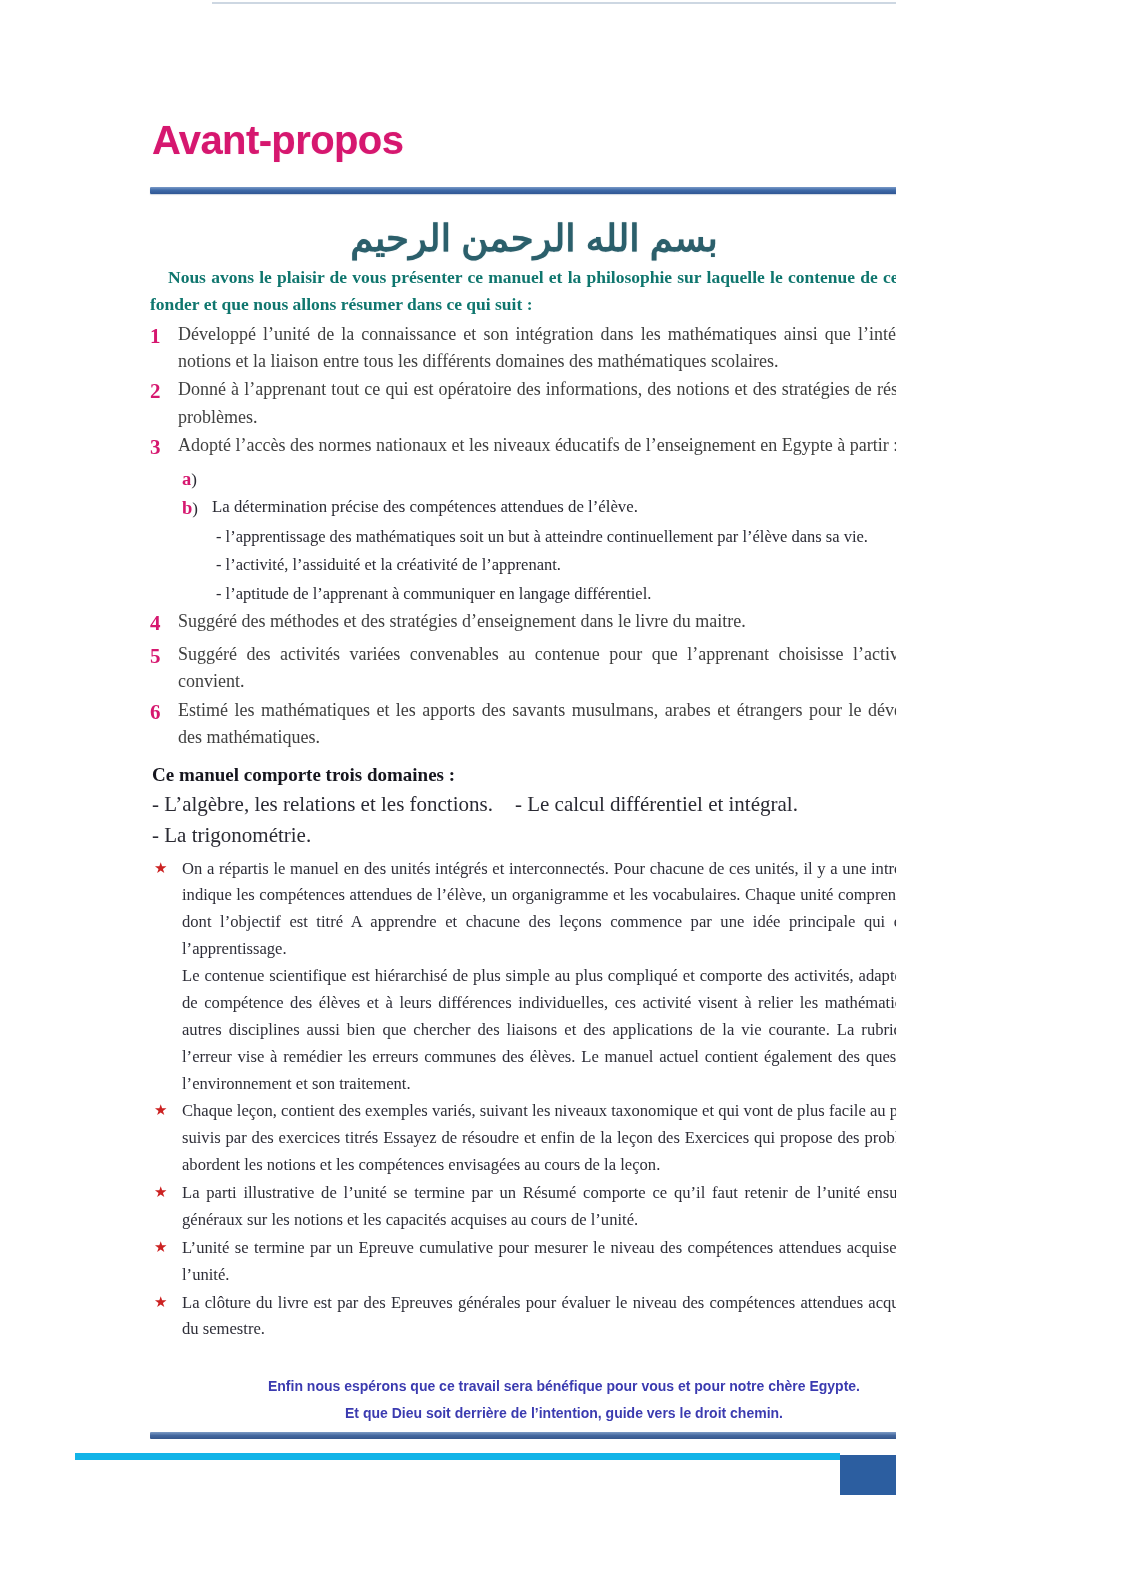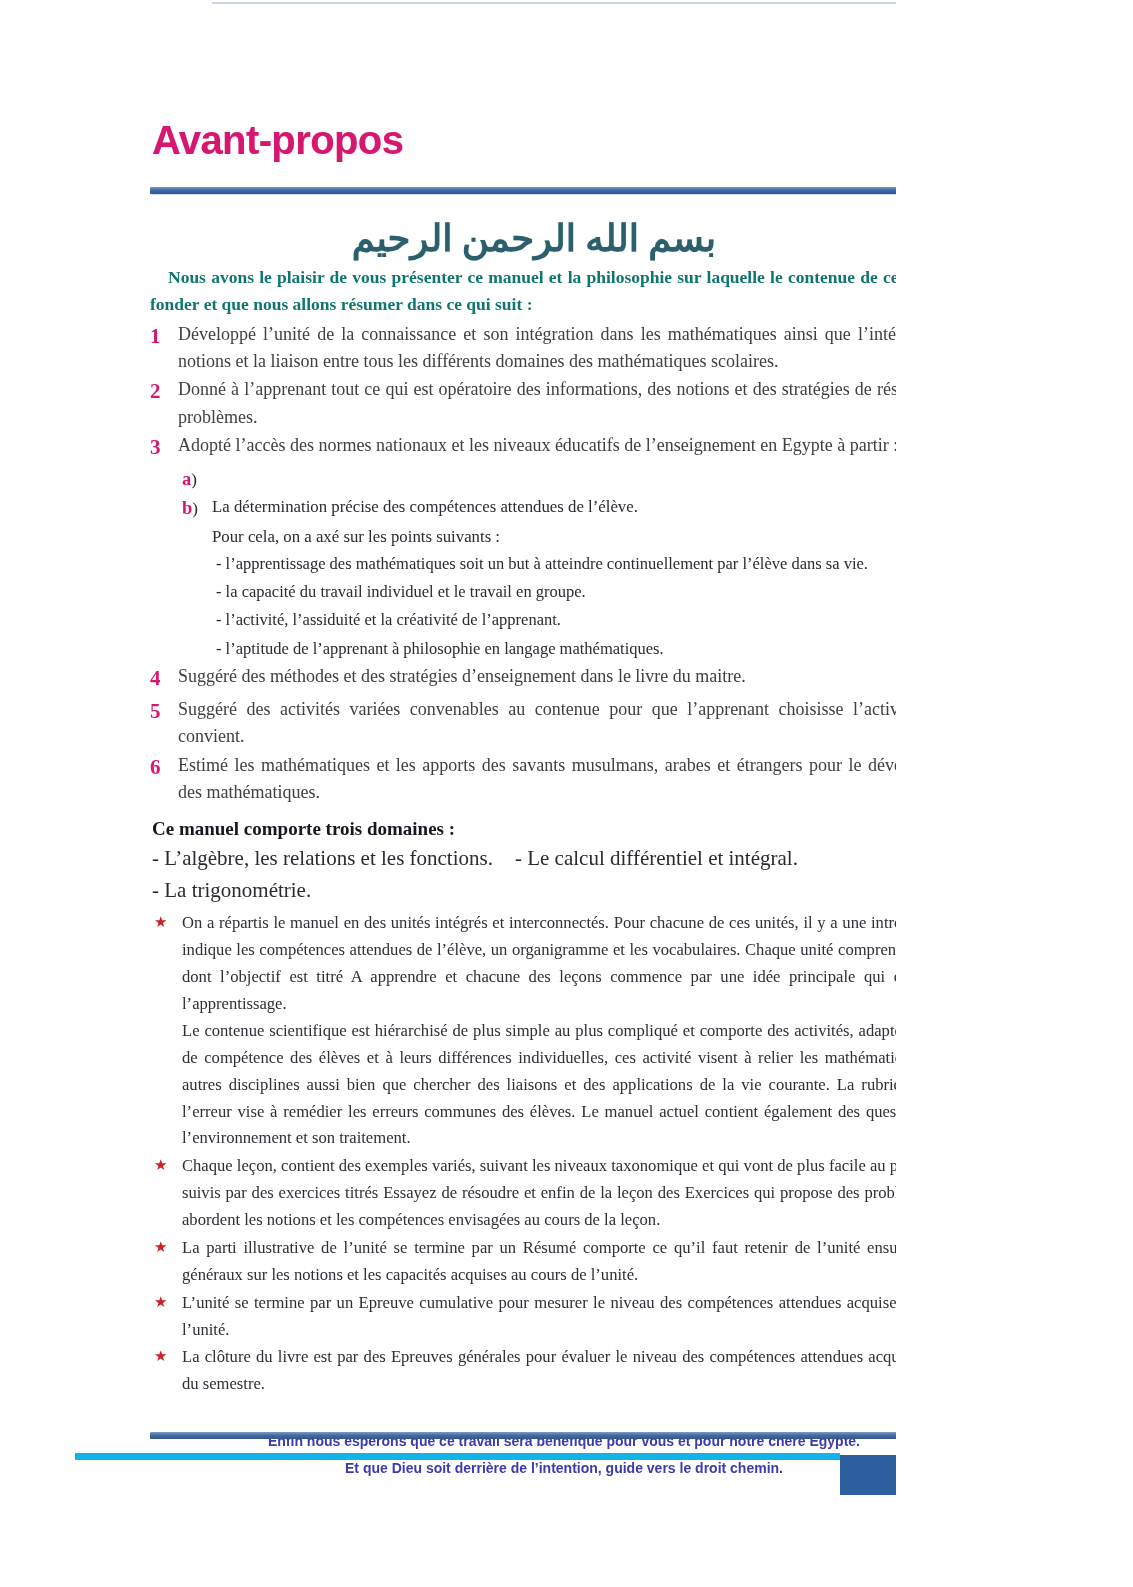--- a/index.html
+++ b/index.html
@@ -56,21 +56,21 @@
 
   
   .basmala {
     text-align: center;
     color: #2b5f6b;
     font-size: 37px;
     line-height: 1.25;
     direction: rtl;
     margin: 0 0 -4px 0;
     padding-right: 60px;
-    font-family: Liberation Serif, serif;
+    font-family: Liberation Sans, sans-serif;
     font-weight: bold;
     text-shadow: 0 0 1px rgba(43,95,107,0.4);
   }
 
   
   .intro {
     font-weight: bold;
     font-size: 17.5px;
     line-height: 1.55;
     color: #0f766e;
@@ -294,25 +294,23 @@
       </div>
     </div>
 
     <div class="sub-item">
       <div class="sub-marker">
         <b>b</b><span>)</span>
       </div>
       <div class="sub-body">La détermination précise des compétences attendues de l’élève.</div>
     </div>
 
-    <div class="pour-cela">Pour cela, on a axé sur les points suivants :</div>
     <div class="dash-item">- l’apprentissage des mathématiques soit un but à atteindre continuellement par l’élève dans sa vie.</div>
-    <div class="dash-item">- la capacité du travail individuel et le travail en groupe.</div>
     <div class="dash-item">- l’activité, l’assiduité et la créativité de l’apprenant.</div>
-    <div class="dash-item">- l’aptitude de l’apprenant à philosophie en langage mathématiques.</div>
+    <div class="dash-item">- l’aptitude de l’apprenant à communiquer en langage différentiel.</div>
 
     <div class="num-item">
       <div class="num-marker">4</div>
       <div class="num-body">Suggéré des méthodes et des stratégies d’enseignement dans le livre du maitre.</div>
     </div>
 
     <div class="num-item">
       <div class="num-marker">5</div>
       <div class="num-body">Suggéré des activités variées convenables au contenue pour que l’apprenant choisisse l’activité qui lui convient.</div>
     </div>

